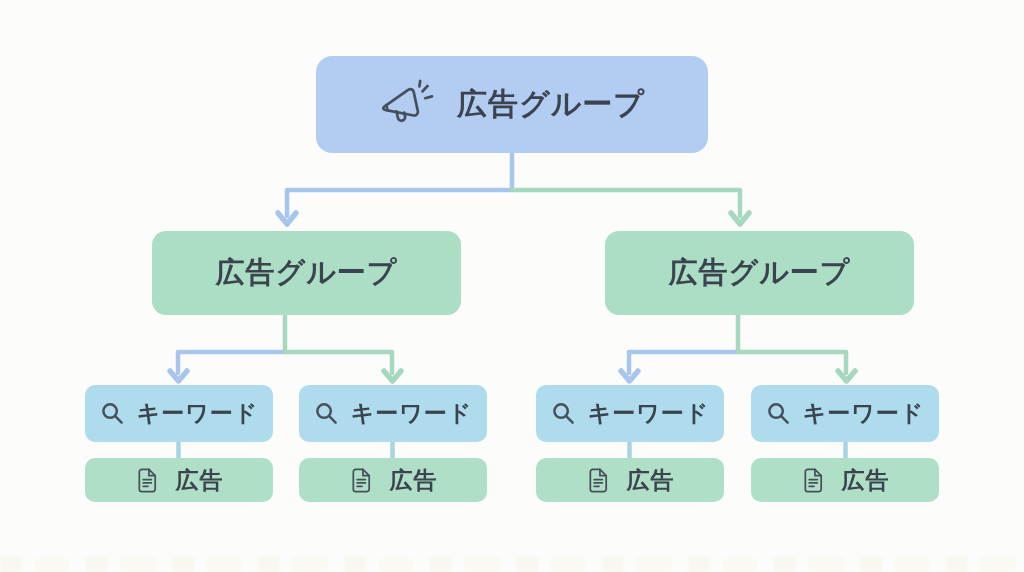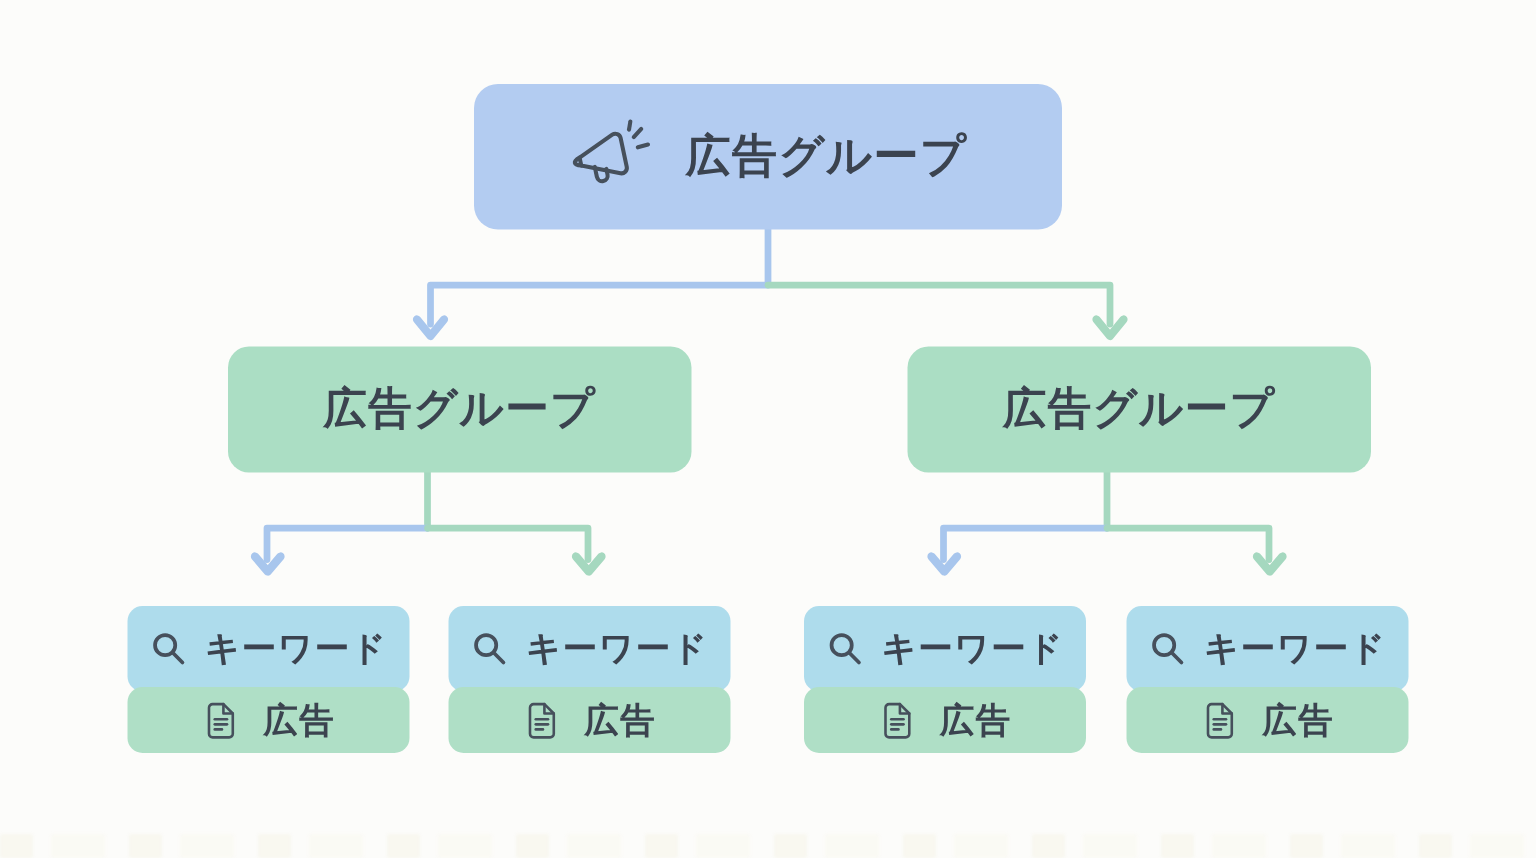--- a/index.html
+++ b/index.html
@@ -25,21 +25,21 @@
   .campaign{
     left:316px;top:56px;width:392px;height:97px;border-radius:16px;
     background:var(--campaign-fill,#b3ccf1);font-size:30px;gap:20px;
   }
   .group{
     top:231px;width:309px;height:84px;border-radius:14px;
     background:var(--group-fill,#abdec4);font-size:29px;
   }
   .group.g1{left:152px;} .group.g2{left:605px;}
   .keyword{
-    top:404px;width:188px;height:57px;border-radius:10px;
+    top:385px;width:188px;height:57px;border-radius:10px;
     background:var(--keyword-fill,#aedcec);font-size:23px;gap:12px;
   }
   .ad{
     top:458px;width:188px;height:44px;border-radius:10px;
     background:var(--ad-fill,#afdfc6);font-size:23px;gap:16px;
   }
   .k1,.a1{left:85px;} .k2,.a2{left:299px;} .k3,.a3{left:536px;} .k4,.a4{left:751px;}
   .ghost-strip{
     position:absolute;left:0;right:0;bottom:0;height:16px;opacity:.5;filter:blur(1px);
     background:repeating-linear-gradient(90deg,

